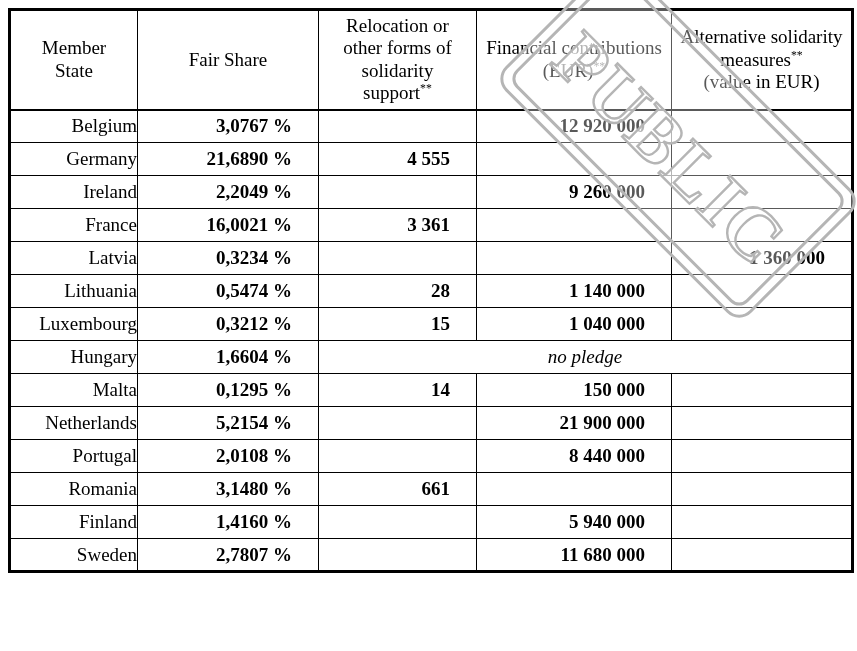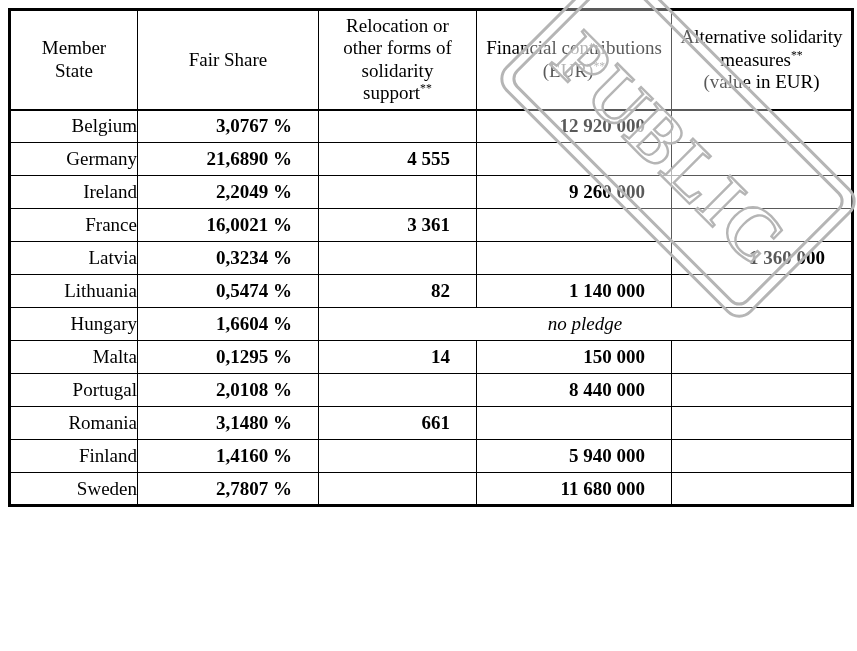--- a/index.html
+++ b/index.html
@@ -100,34 +100,48 @@
     <tr>
       <td class="cell-state">Latvia</td>
       <td class="cell-num">0,3234 %</td>
       <td class="cell-num"></td>
       <td class="cell-num"></td>
       <td class="cell-num">1 360 000</td>
     </tr>
     <tr>
       <td class="cell-state">Lithuania</td>
       <td class="cell-num">0,5474 %</td>
-      <td class="cell-num">82</td>
+      <td class="cell-num">28</td>
       <td class="cell-num">1 140 000</td>
+      <td class="cell-num"></td>
+    </tr>
+    <tr>
+      <td class="cell-state">Luxembourg</td>
+      <td class="cell-num">0,3212 %</td>
+      <td class="cell-num">15</td>
+      <td class="cell-num">1 040 000</td>
       <td class="cell-num"></td>
     </tr>
     <tr>
       <td class="cell-state">Hungary</td>
       <td class="cell-num">1,6604 %</td>
       <td class="no-pledge" colspan="3">no pledge</td>
     </tr>
     <tr>
       <td class="cell-state">Malta</td>
       <td class="cell-num">0,1295 %</td>
       <td class="cell-num">14</td>
       <td class="cell-num">150 000</td>
+      <td class="cell-num"></td>
+    </tr>
+    <tr>
+      <td class="cell-state">Netherlands</td>
+      <td class="cell-num">5,2154 %</td>
+      <td class="cell-num"></td>
+      <td class="cell-num">21 900 000</td>
       <td class="cell-num"></td>
     </tr>
     <tr>
       <td class="cell-state">Portugal</td>
       <td class="cell-num">2,0108 %</td>
       <td class="cell-num"></td>
       <td class="cell-num">8 440 000</td>
       <td class="cell-num"></td>
     </tr>
     <tr>

